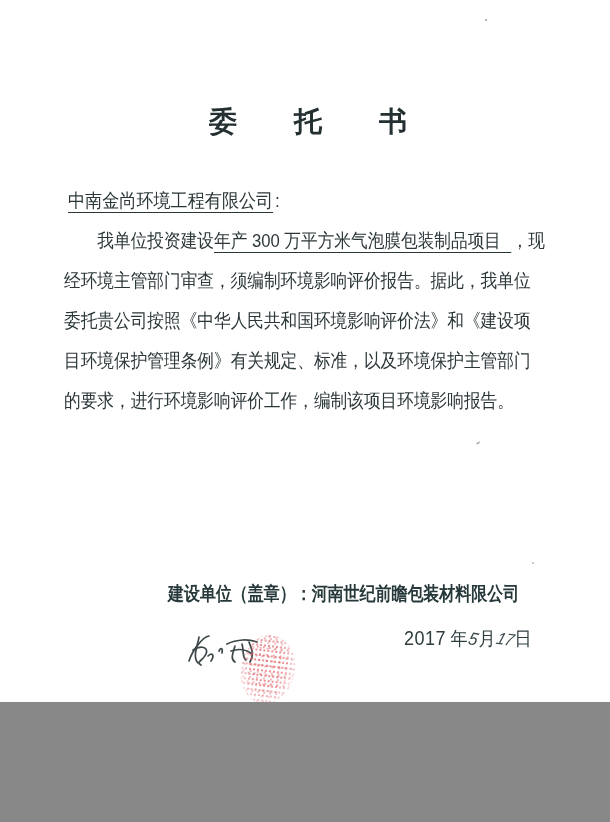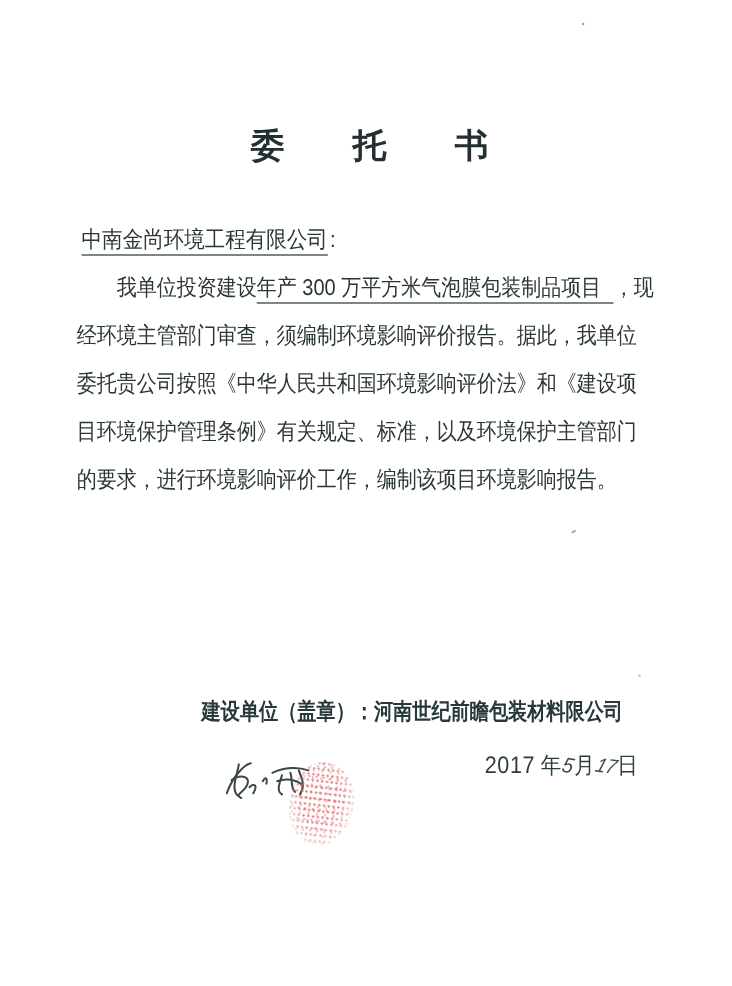--- a/index.html
+++ b/index.html
@@ -1,18 +1,18 @@
 <!DOCTYPE html>
 <html><head>
 <meta charset="utf-8">
 <style>
   html,body{margin:0;padding:0;background:#888;}
   .page{
     position:relative;
-    width:610px;height:822px;
+    width:610px;height:702px;
     margin:0 auto;
     background:#ffffff;
     font-family:"Liberation Sans","DejaVu Sans",sans-serif;
     color:#2b3638;
     overflow:hidden;
   }
   .doc-title{
     position:absolute;
     left:209px;top:103px;
     font-size:28px;

